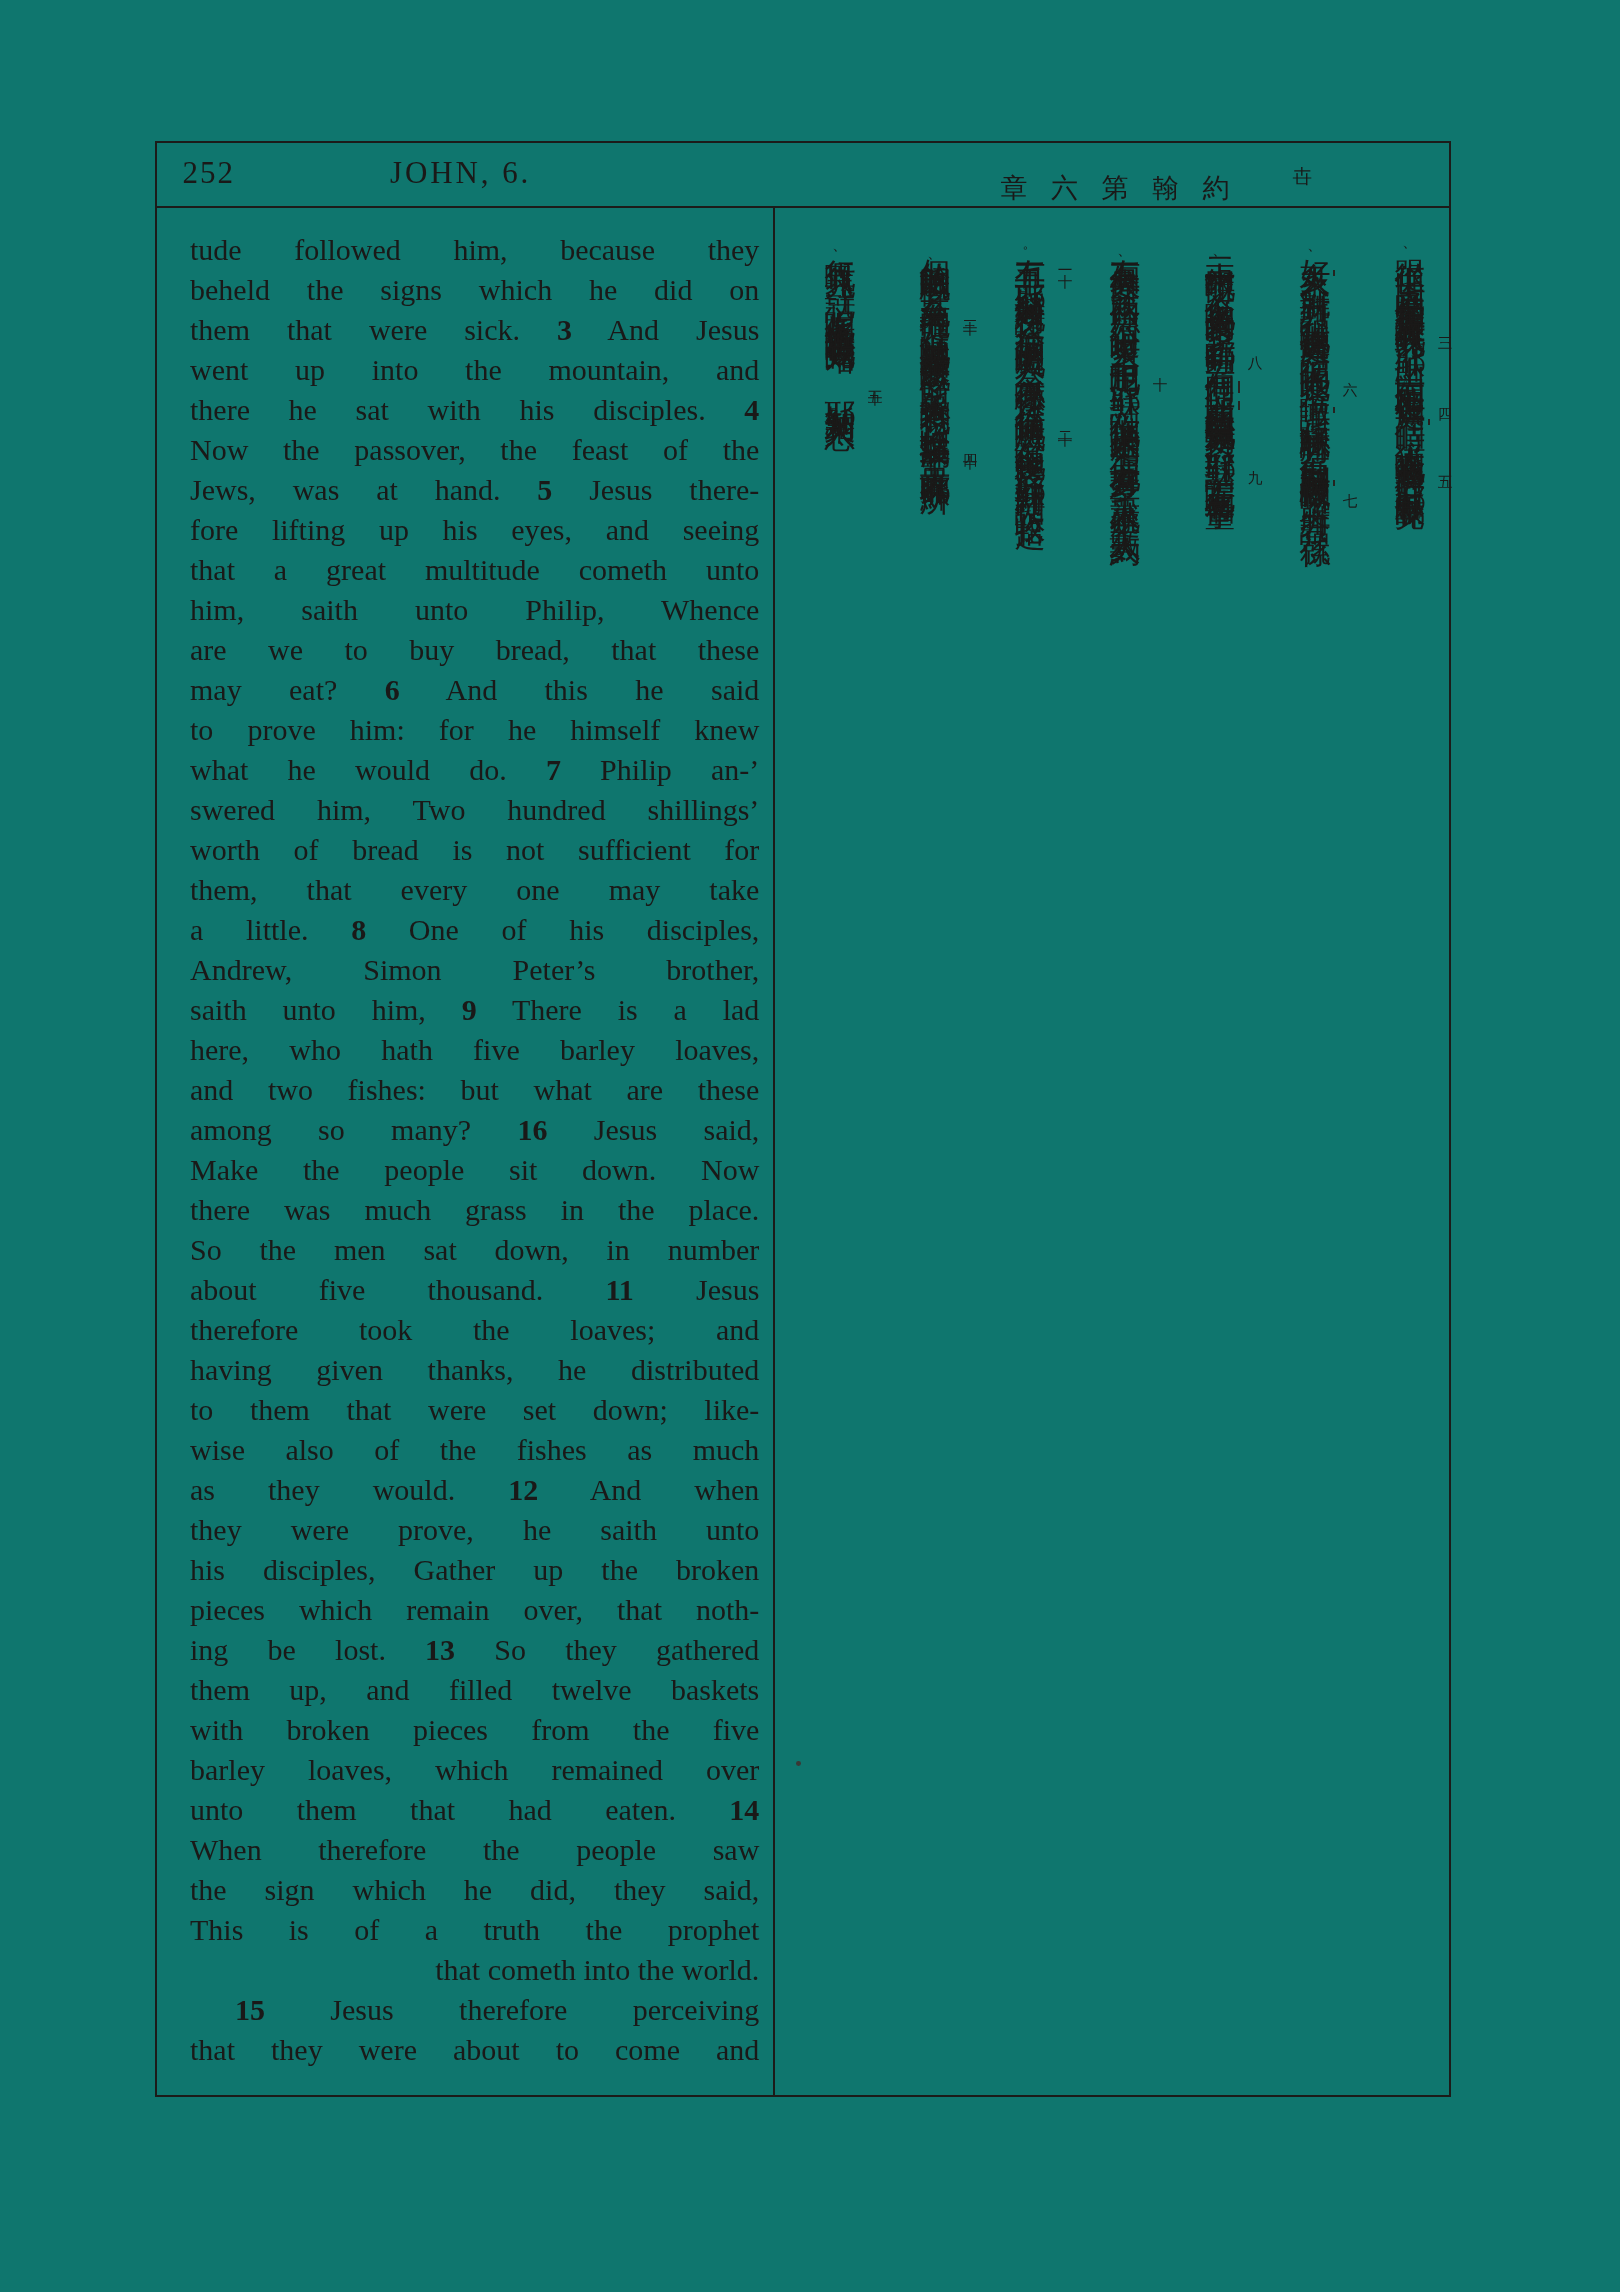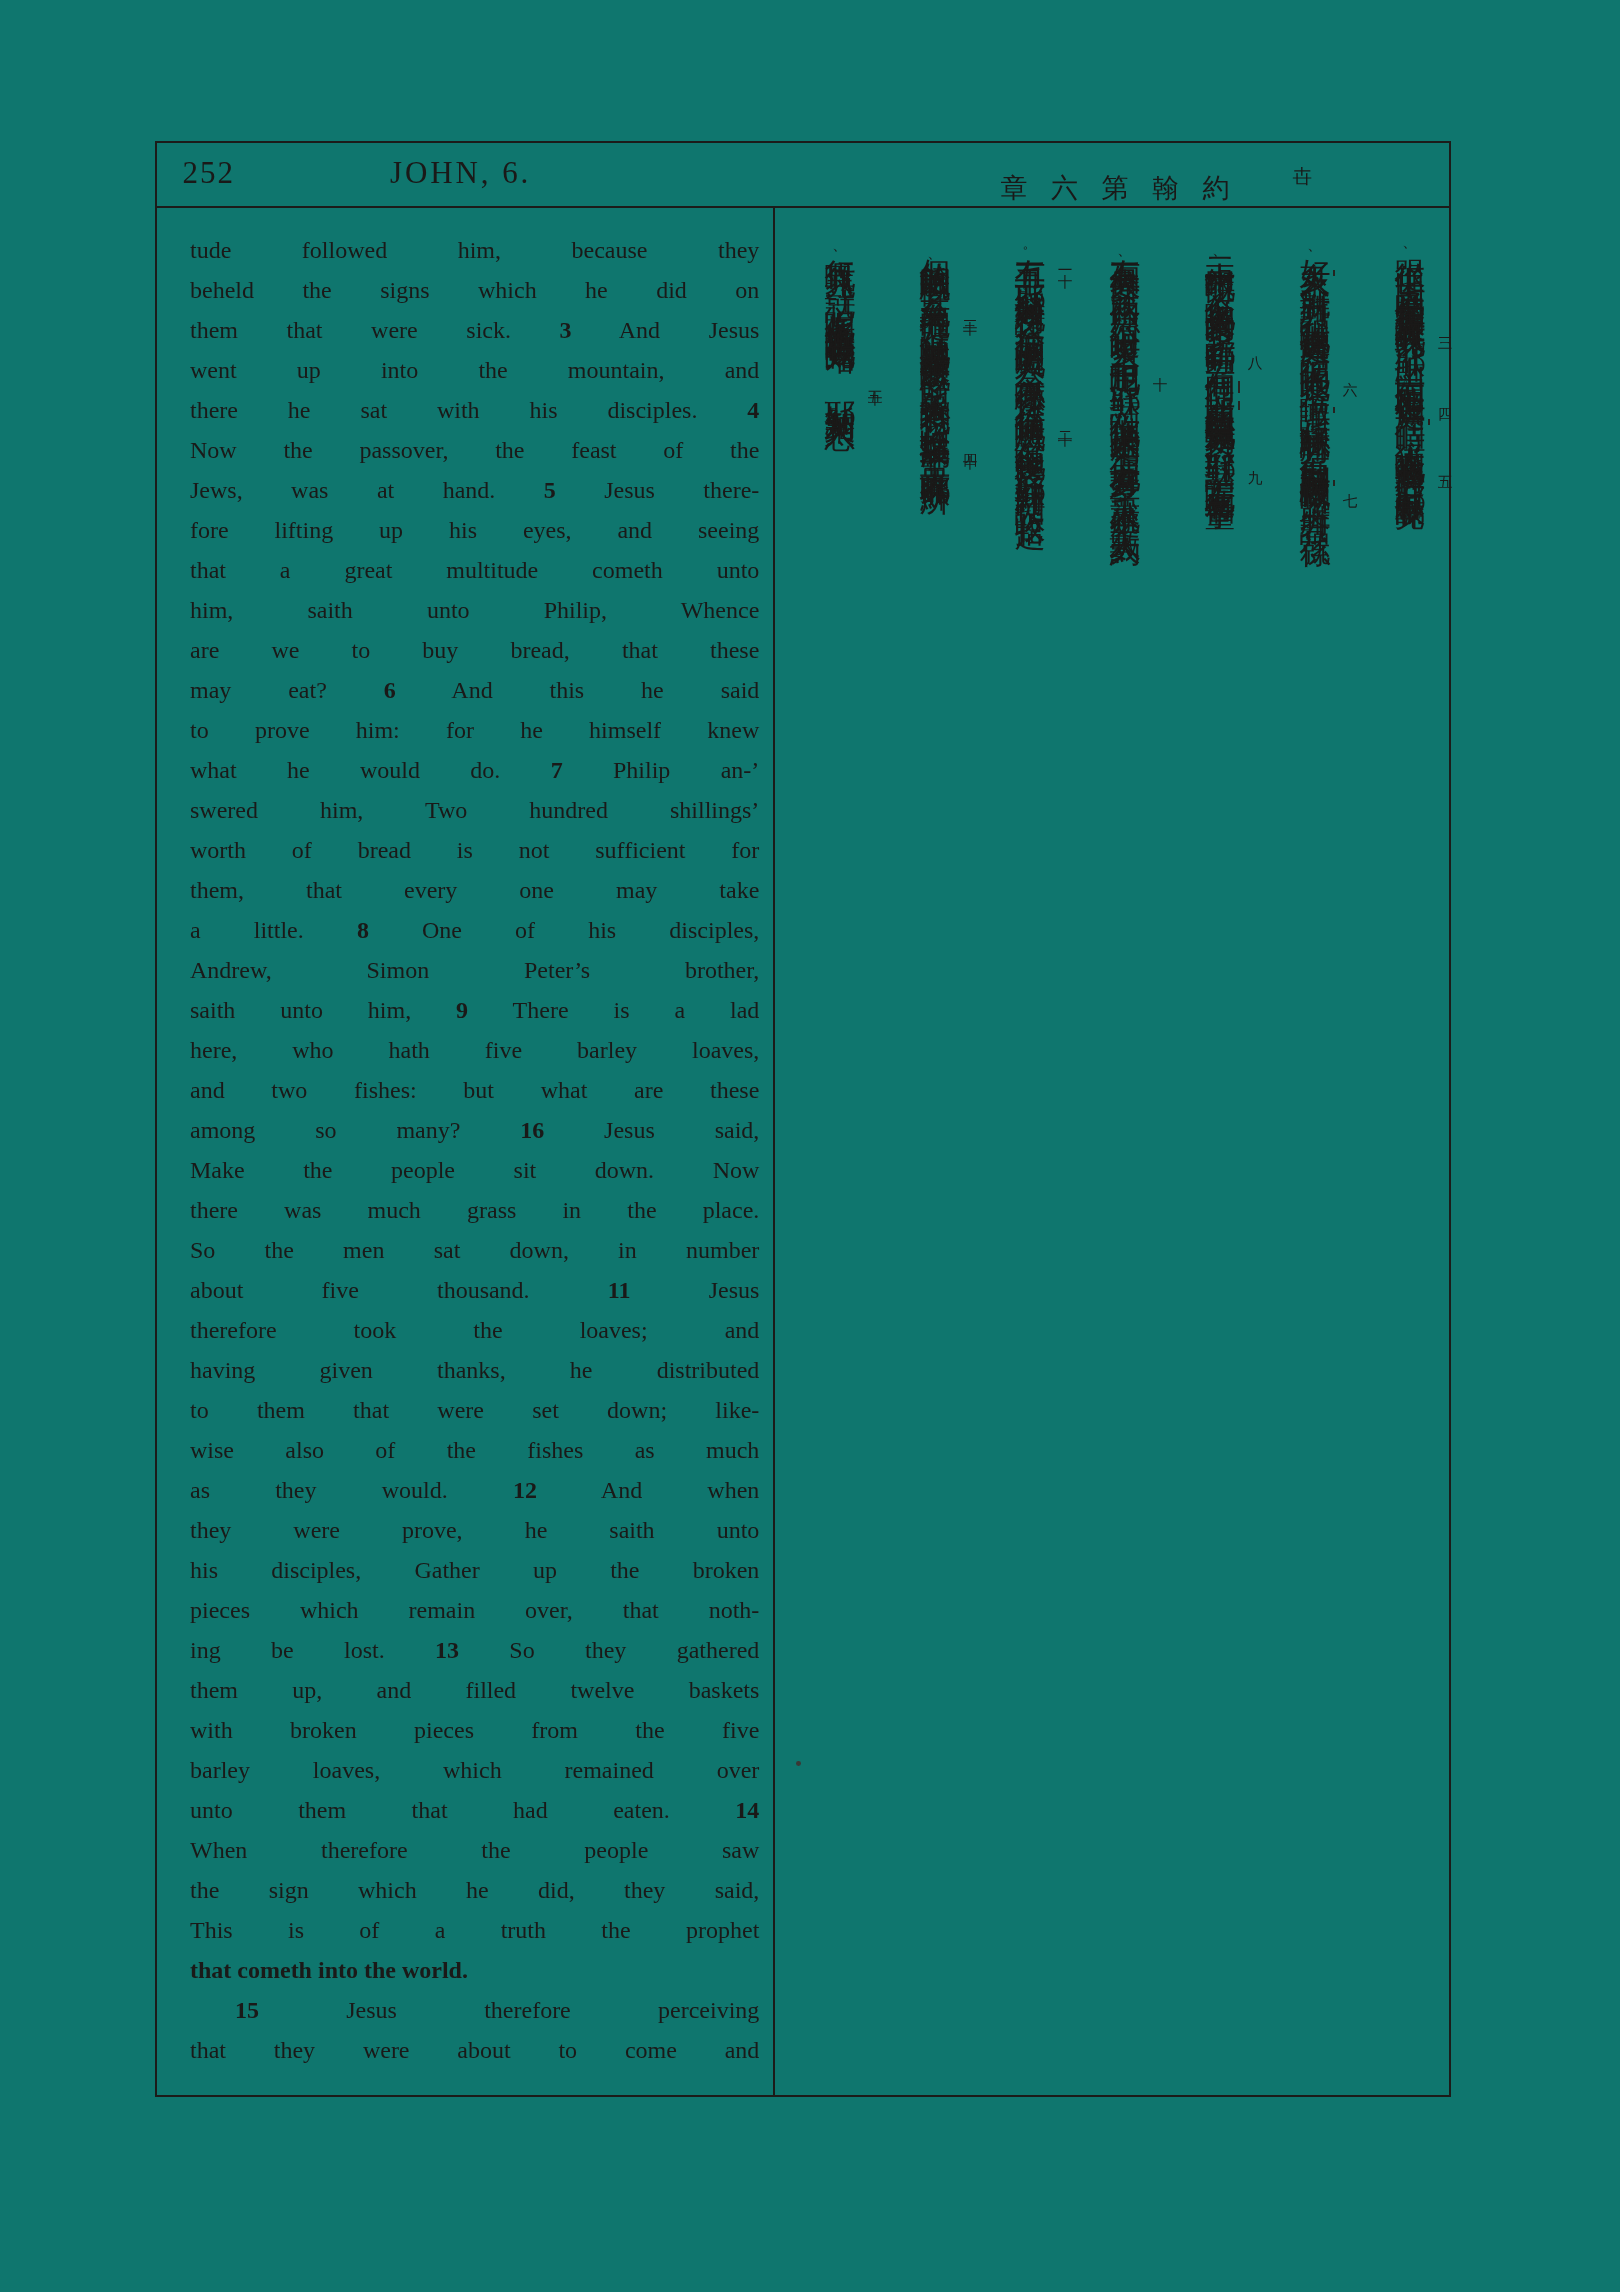--- a/index.html
+++ b/index.html
@@ -10,22 +10,22 @@
   
   .hdr{position:absolute;left:0;top:0;right:0;height:63px;border-bottom:2.9px solid #1c1b19;}
   .hdr-num{position:absolute;left:25.5px;top:11.8px;font-size:31px;letter-spacing:2px;}
   .hdr-en{position:absolute;left:233px;top:11.8px;font-size:31px;letter-spacing:2.9px;}
   .hdr-zh{position:absolute;right:196px;top:27px;font-size:27px;letter-spacing:23.5px;white-space:nowrap;}
   .hdr-mark{position:absolute;right:137px;top:19.6px;font-size:19.6px;}
   
   .cols{position:absolute;left:0;right:0;top:63px;bottom:0;display:flex;}
   .en{width:618px;box-sizing:border-box;border-right:2.9px solid #1c1b19;
       padding:23.5px 13.7px 0 33px;}
-  .eline{font-size:24px;line-height:40px;text-align:justify;text-align-last:justify;}
-  .eline.nojust{text-align:left;text-align-last:auto;font-weight:bold;}
+  .eline{font-size:30px;line-height:40px;text-align:justify;text-align-last:justify;}
+  .eline.nojust{text-align:right;text-align-last:auto;}
   .eline.ind{padding-left:45px;}
   .eline b{font-weight:700;}
   .zh{flex:1;box-sizing:border-box;display:flex;flex-direction:row-reverse;
       justify-content:flex-start;padding:29px 7.8px 0 0;}
   .zh-col{writing-mode:vertical-rl;text-orientation:upright;width:95px;
           box-sizing:border-box;padding-right:15.7px;font-size:31px;line-height:1.05;
           letter-spacing:2.9px;}
   .cell{position:relative;}
   .cell.punct{font-size:14.7px;}
   .cell.pname{border-right:2.9px solid #242320;}

